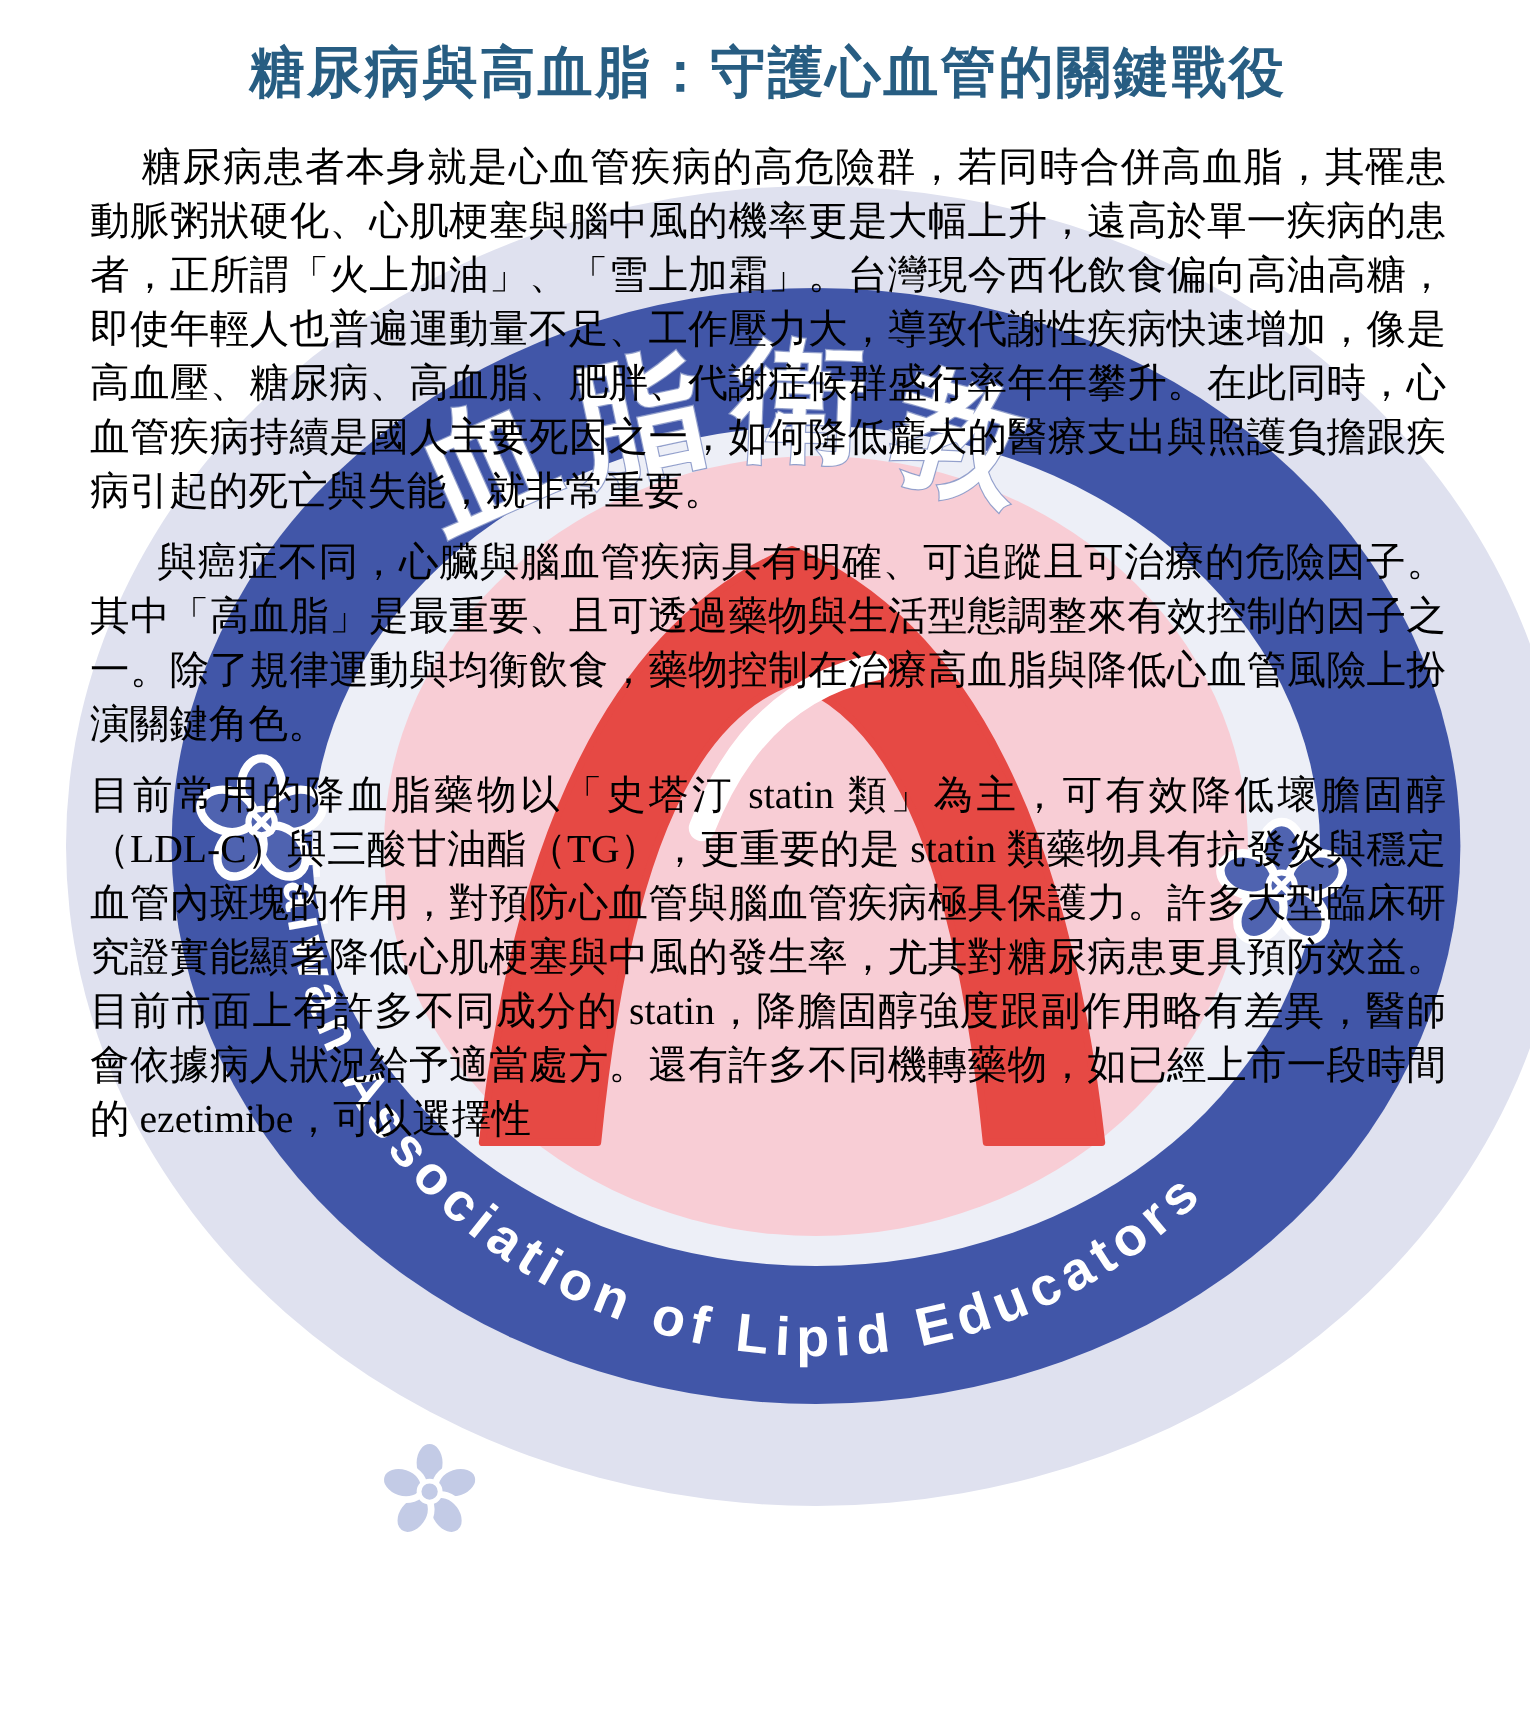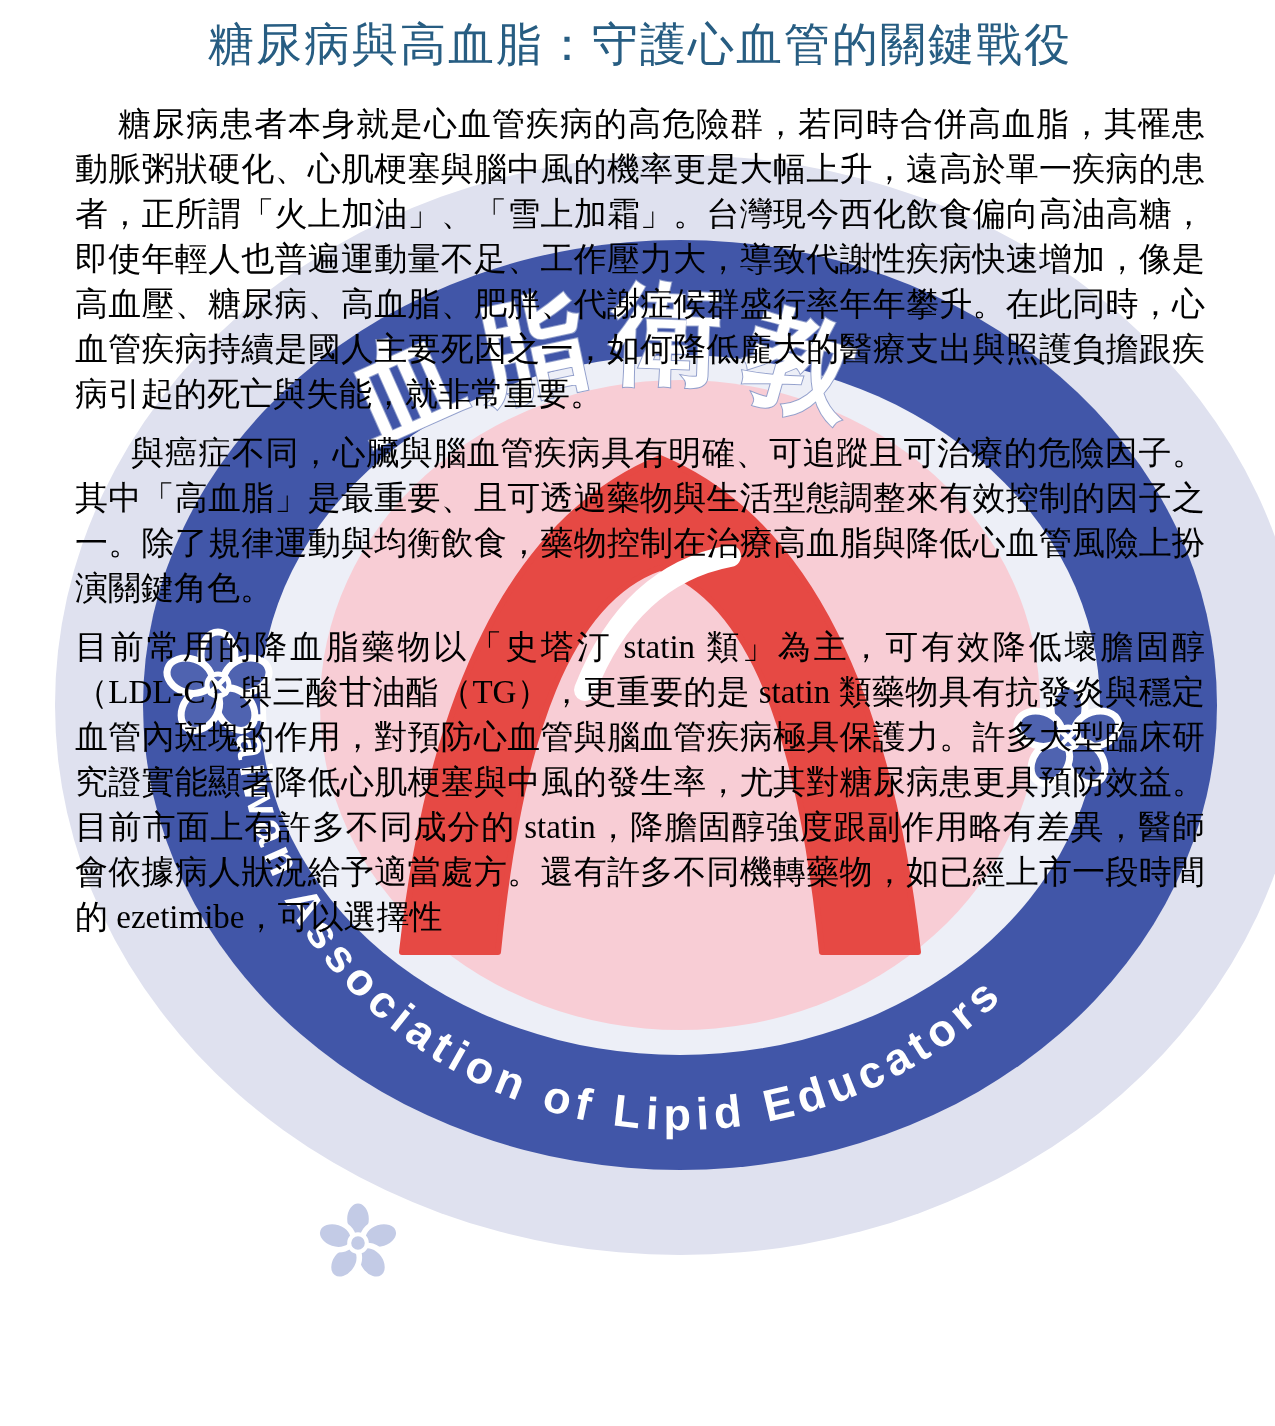--- a/index.html
+++ b/index.html
@@ -22,23 +22,23 @@
   }
   
   .content{
     position:relative;z-index:1;
     padding:14px 70px 0 75px;
     color:#000;
   }
   .doc-title{
     text-align:center;
     font-size:46px;
-    font-weight:normal;
+    font-weight:bold;
     letter-spacing:2px;
-    margin:0 0 26px 0;
+    margin:16px 0 26px 0;
   }
   .byline{
     text-align:right;
     font-size:27px;
     letter-spacing:1px;
     margin:0 0 52px 0;
     padding-right:2px;
   }
   .body-text p{
     font-size:33px;

